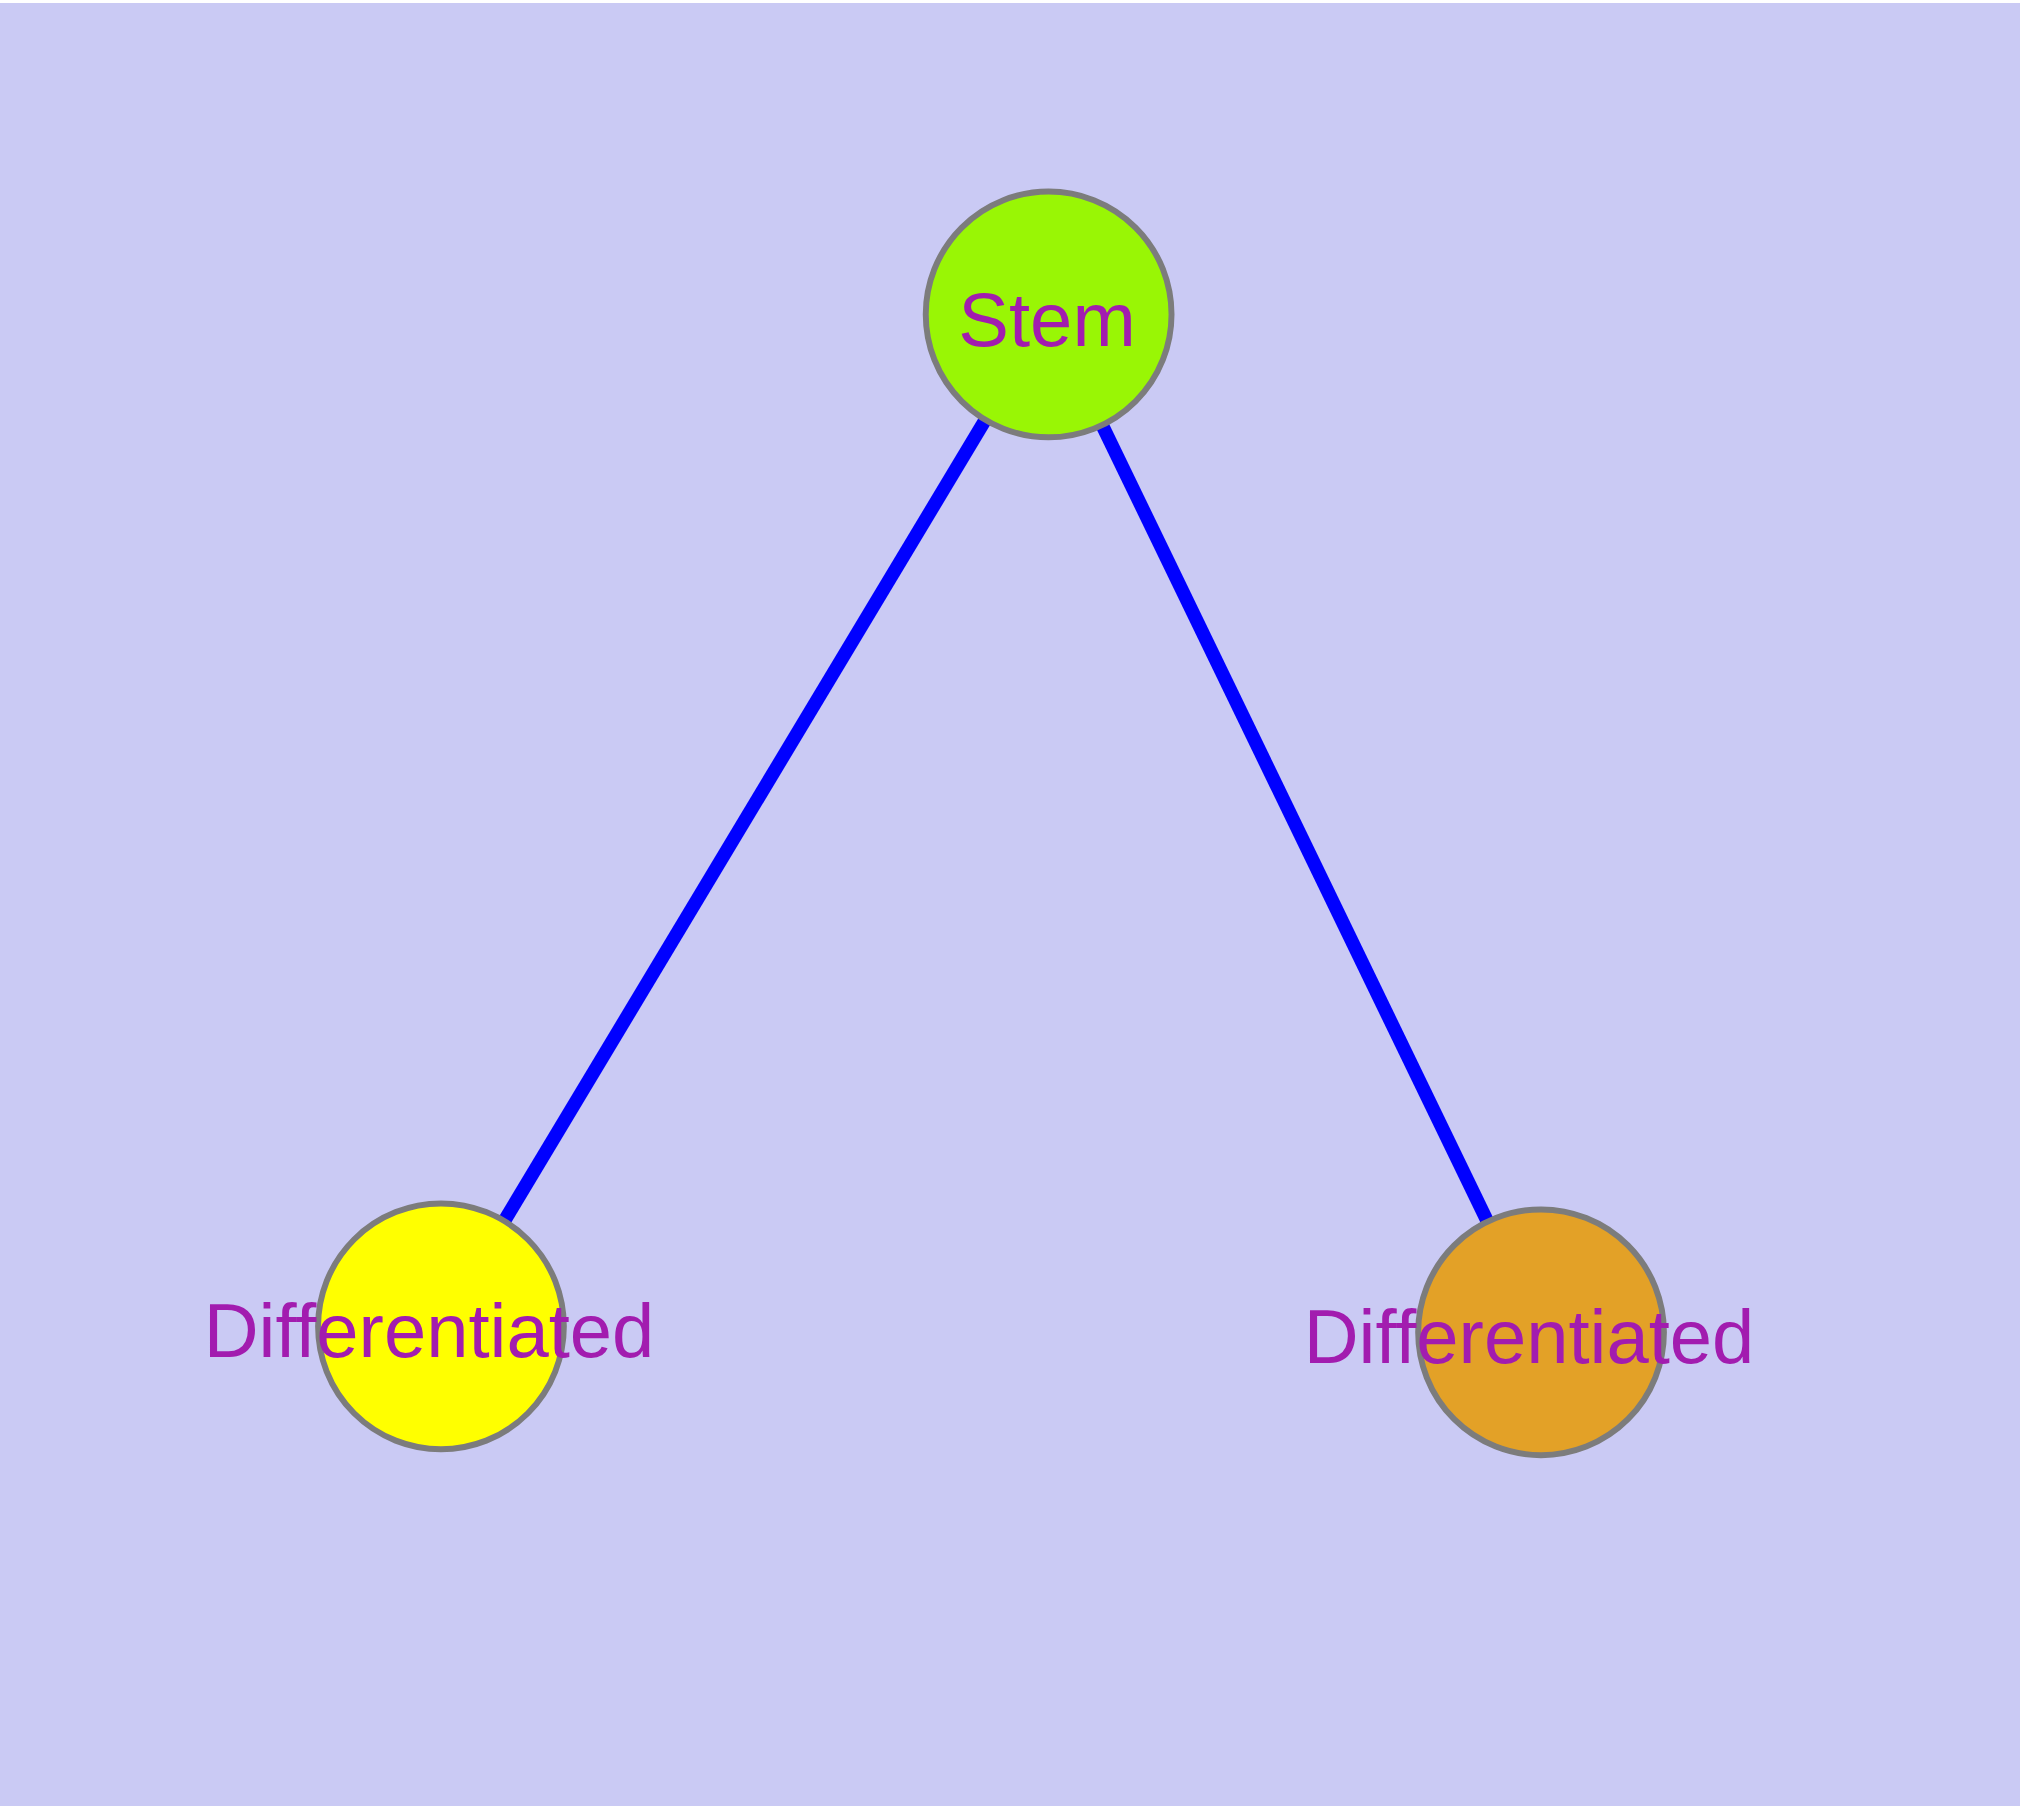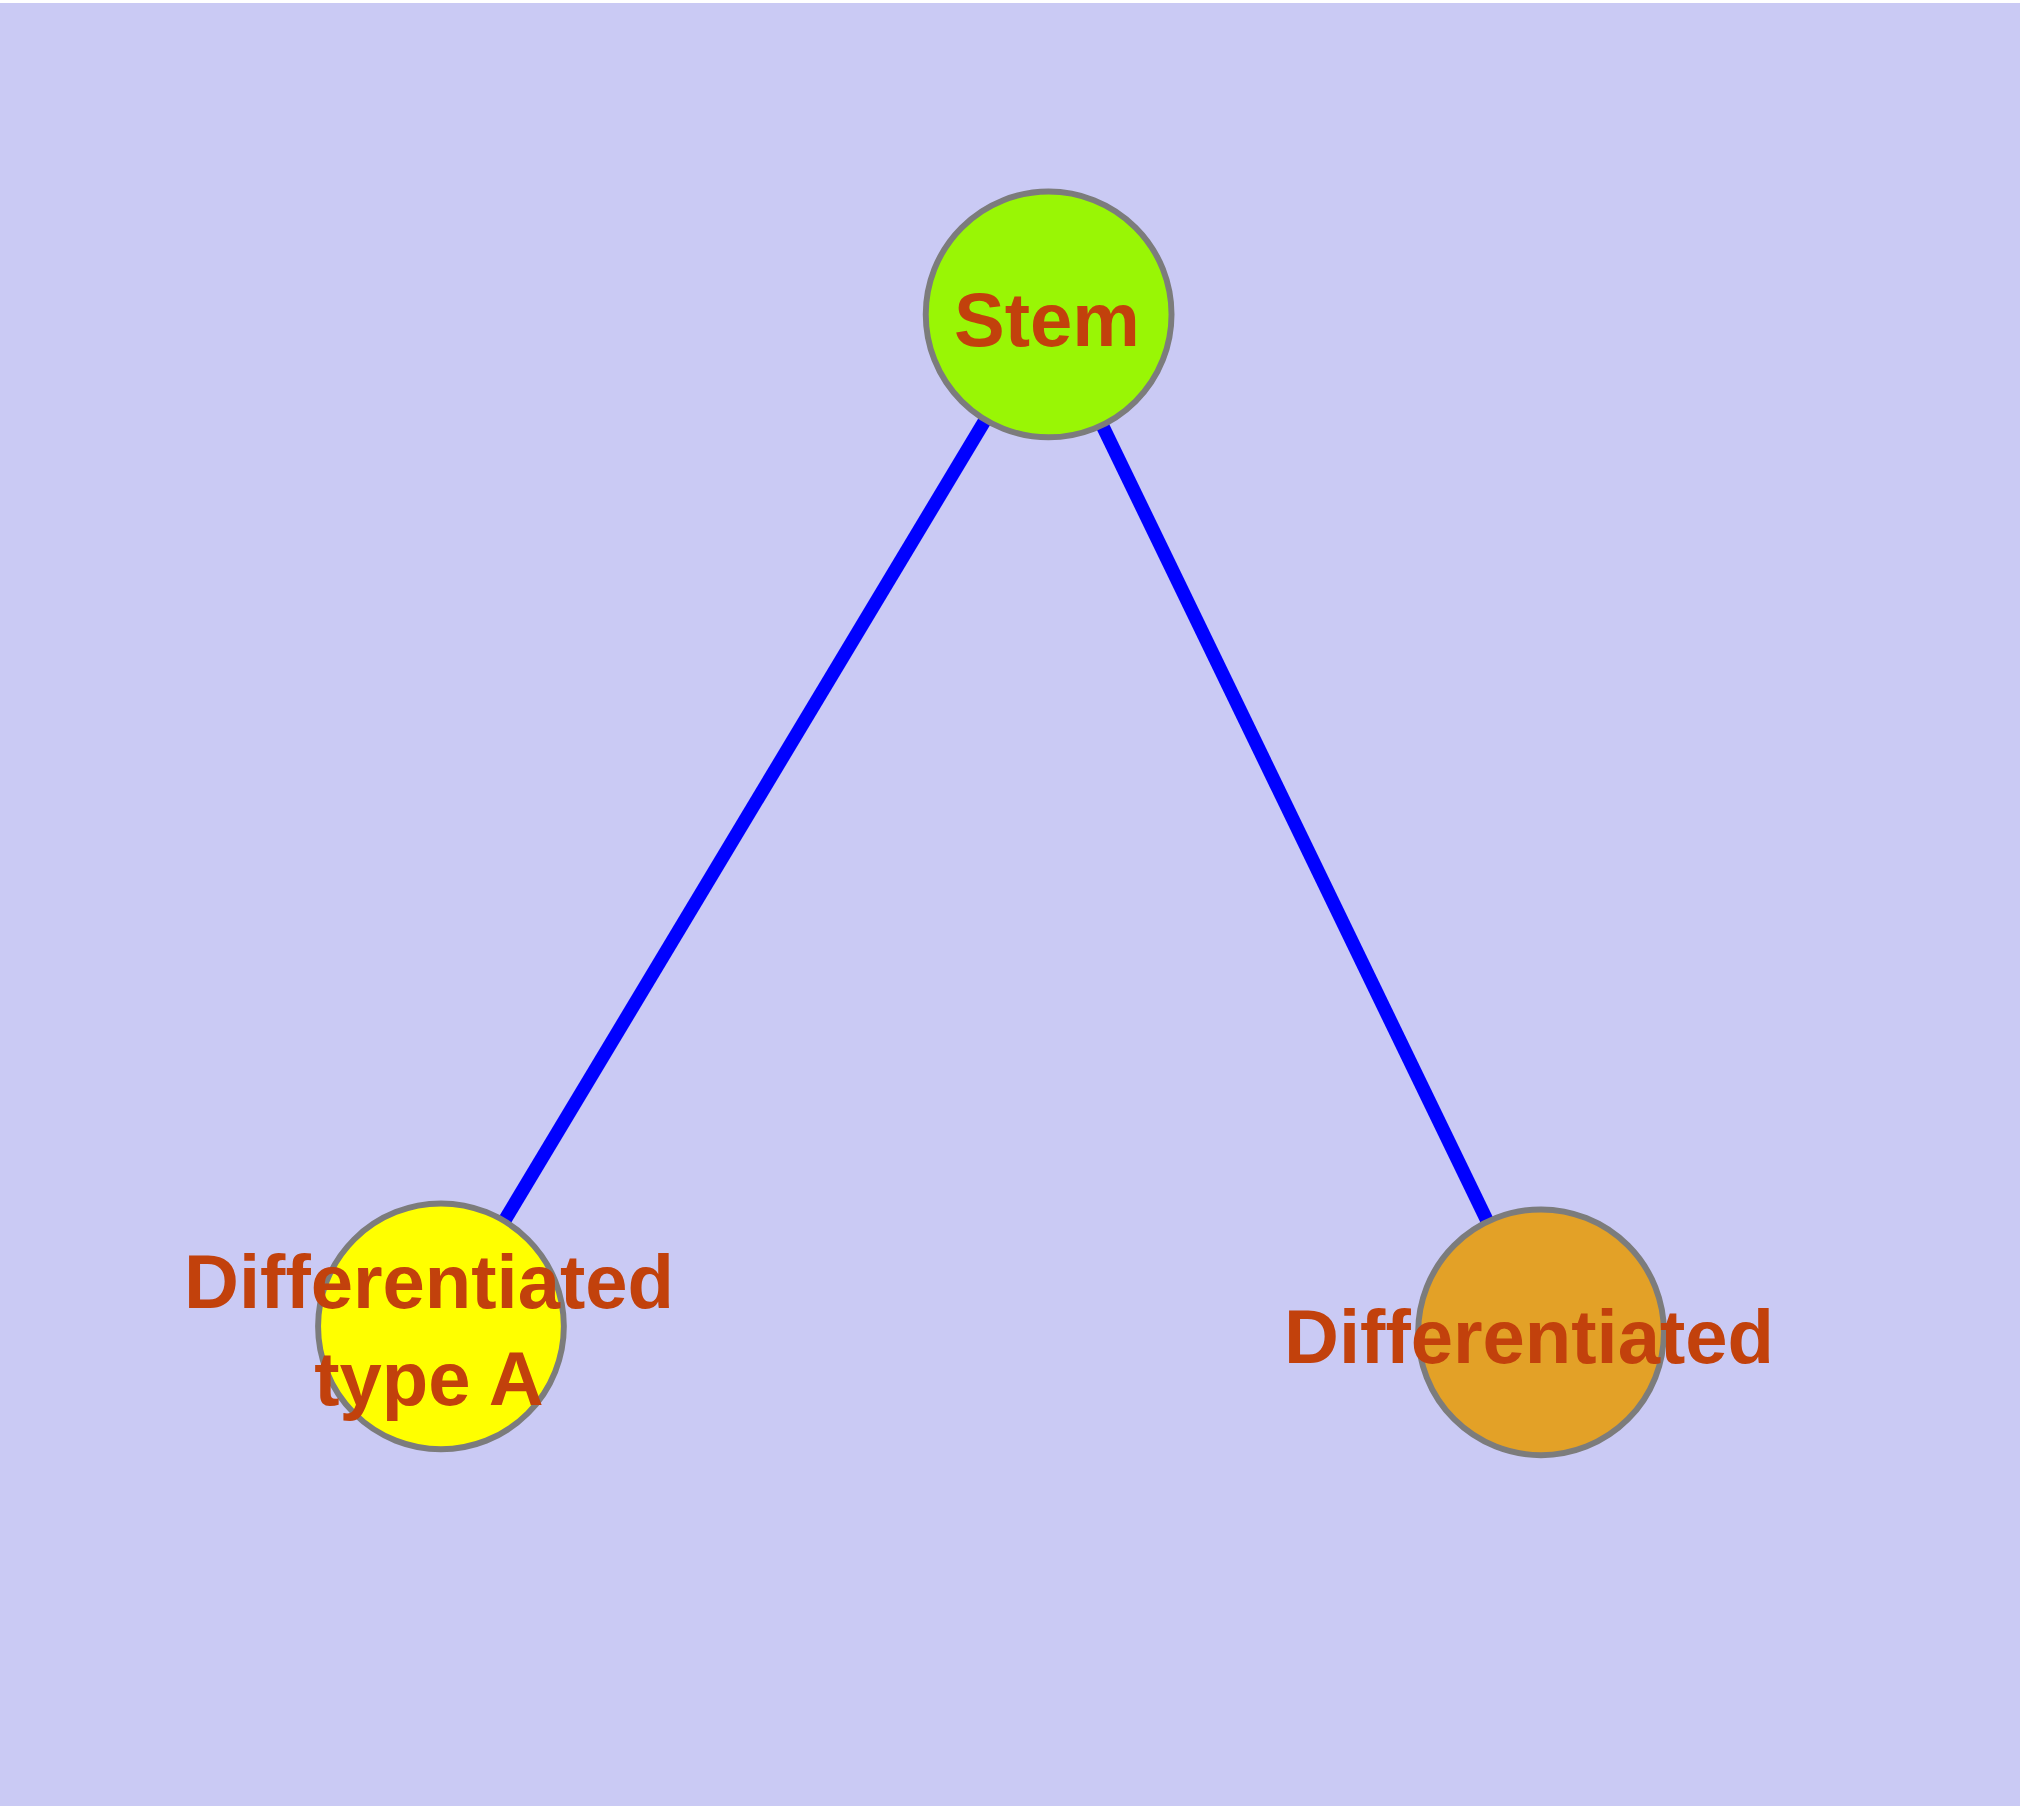--- a/index.html
+++ b/index.html
@@ -28,24 +28,24 @@
     left: 0;
     top: 0;
     width: 2021px;
     height: 1812px;
   }
   .node-label {
     position: absolute;
     transform: translate(-50%, -50%);
     text-align: center;
     white-space: nowrap;
-    font-weight: 700;
+    font-weight: 400;
     font-size: 76px;
     line-height: 1.27;
-    color: #c2410c;
+    color: #a21caf;
     letter-spacing: 0;
   }
   .node-label .line { display: block; }
 </style>
 </head>
 <body>
 
 <div id="stage">
   <div id="field" style="background: rgb(202, 202, 244);"></div>
 
@@ -56,20 +56,19 @@
       <circle cx="520" cy="1565" r="145" fill="#FFFF00" stroke="#7C7C7C" stroke-width="7"></circle>
       <circle cx="1818" cy="1572" r="145" fill="#E3A127" stroke="#7C7C7C" stroke-width="7"></circle>
     </svg>
 
   <div class="node-label" style="left: 1047px; top: 320px;">
     <span class="line">Stem</span>
   </div>
 
   <div class="node-label" style="left: 429px; top: 1331px;">
     <span class="line">Differentiated</span>
-    <span class="line">type A</span>
   </div>
 
   <div class="node-label" style="left: 1529px; top: 1337px;">
     <span class="line">Differentiated</span>
   </div>
 </div>
 
 
 </body></html>

